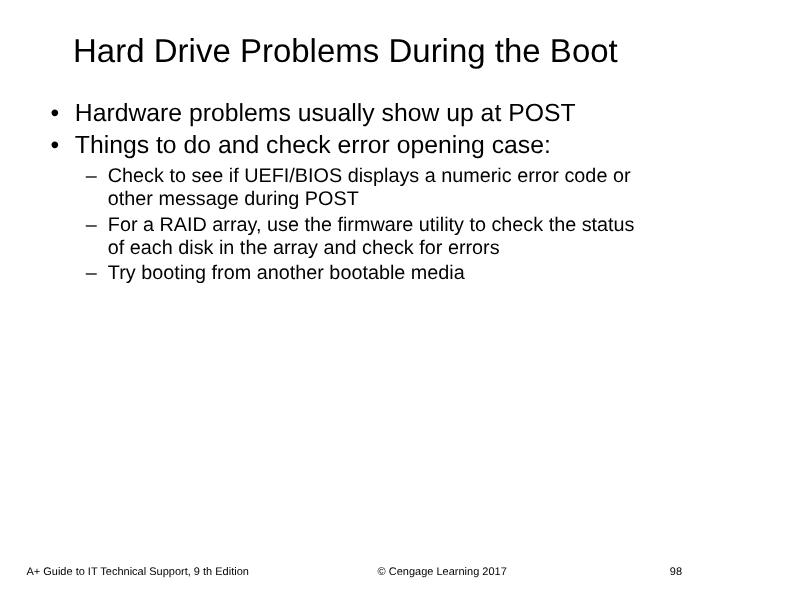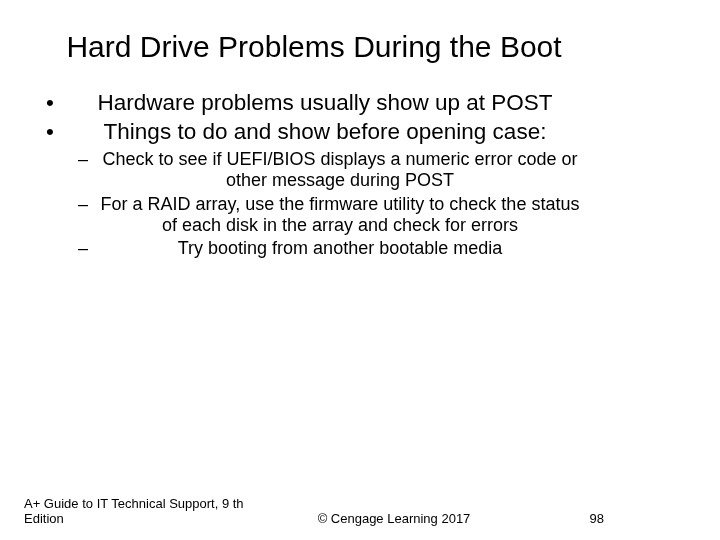--- a/index.html
+++ b/index.html
@@ -24,21 +24,20 @@
     text-align: center;
     margin: 0 0 26px 0;
     font-weight: normal;
   }
   ul.top {
     list-style: none;
     padding: 0;
     margin: 0 10px 0 4px;
     font-size: 22.5px;
     line-height: 1.18;
-    text-align: center;
   }
   ul.top > li {
     position: relative;
     padding-left: 28px;
     margin-bottom: 2px;
   }
   ul.top > li::before {
     content: "•";
     position: absolute;
     left: 6px;
@@ -59,42 +58,42 @@
   ul.sub > li::before {
     content: "–";
     position: absolute;
     left: 4px;
     top: 0;
   }
   .footer {
     position: absolute;
     bottom: 14px;
     left: 24px;
-    right: 24px;
-    font-size: 13px;
+    right: 8px;
+    font-size: 10px;
     display: flex;
     justify-content: flex-start;
     align-items: flex-end;
   }
   .footer .left  { width: 220px; }
   .footer .center { flex: 1; text-align: center; }
   .footer .right { width: 60px; text-align: right; }
 </style>
 </head>
 <body>
 
 <div class="slide">
   <h1 class="title">Hard Drive Problems During the Boot</h1>
 
   <ul class="top">
     <li>
       <span>Hardware problems usually show up at POST</span>
     </li>
     <li>
-      <span>Things to do and show before opening case:</span>
+      <span>Things to do and check error opening case:</span>
       <ul class="sub">
         <li>
           <span>Check to see if UEFI/BIOS displays a numeric error code or other message during POST</span>
         </li>
         <li>
           <span>For a RAID array, use the firmware utility to check the status of each disk in the array and check for errors</span>
         </li>
         <li>
           <span>Try booting from another bootable media</span>
         </li>

